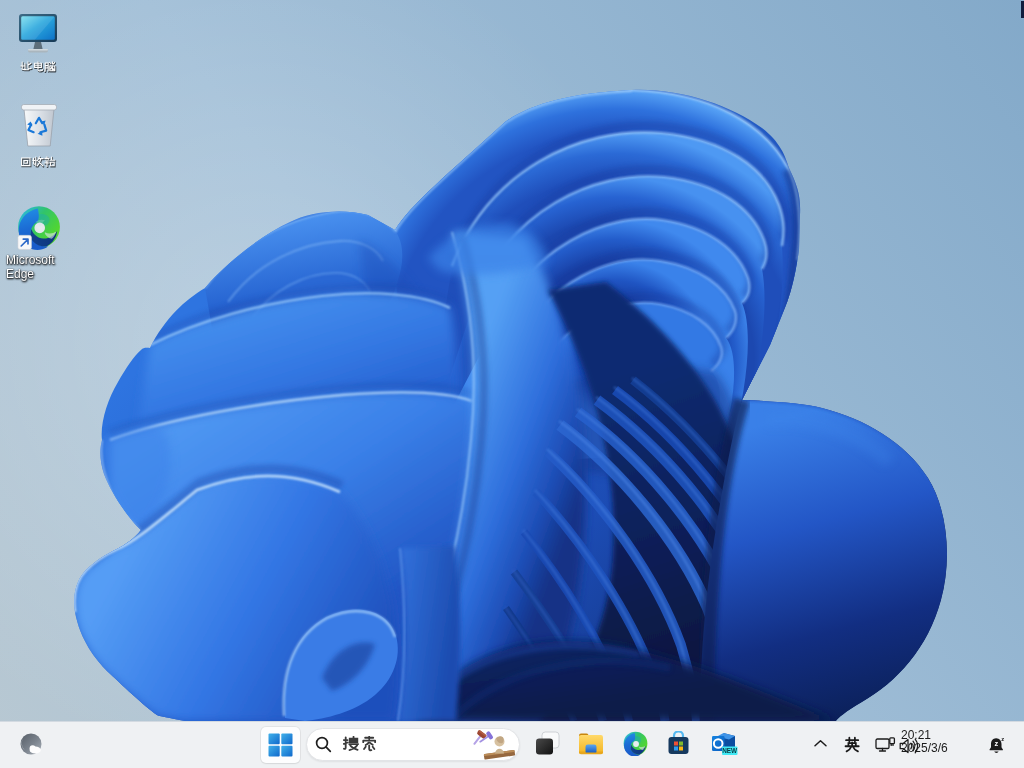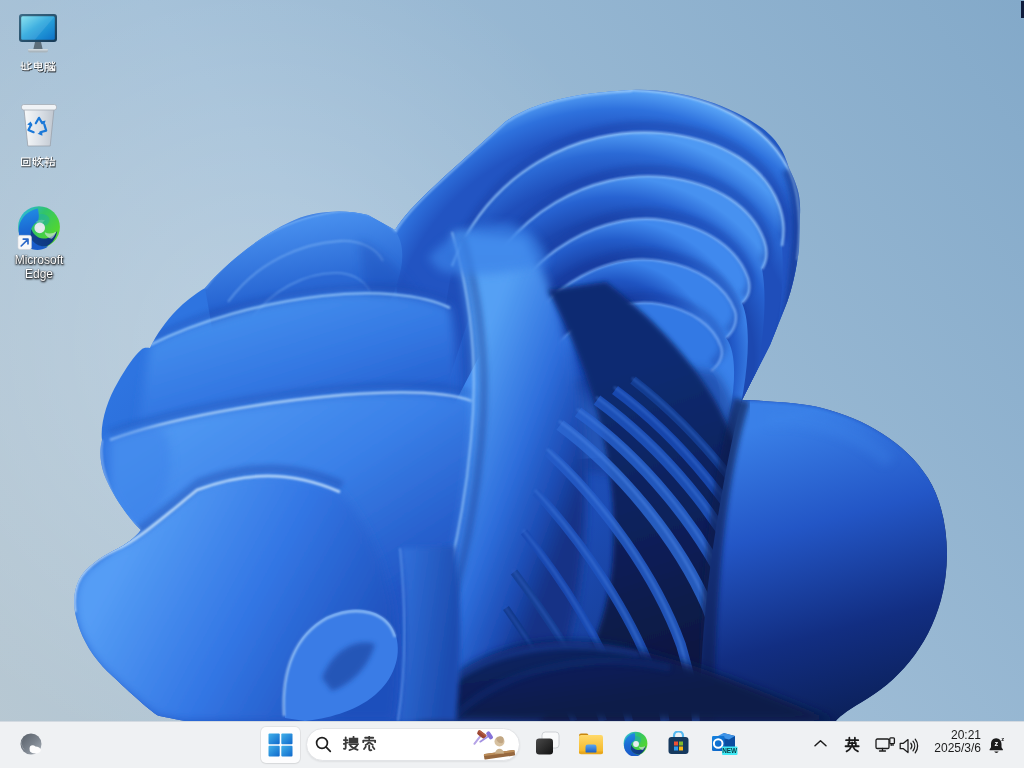--- a/index.html
+++ b/index.html
@@ -1,23 +1,23 @@
 <!DOCTYPE html>
 <html><head><meta charset="utf-8">
 <style>
 html,body{margin:0;padding:0;width:1024px;height:768px;overflow:hidden;background:#9cbcd6}
 body{font-family:"Liberation Sans",sans-serif;position:relative}
 #wall{position:absolute;left:0;top:0}
-.lbl{position:absolute;color:#fff;font-size:12px;text-align:center;line-height:14px;
+.lbl{position:absolute;color:#fff;font-size:12px;line-height:14px;
  text-shadow:0 1px 2px rgba(0,0,0,.9),0 0 1px rgba(0,0,0,.7),1px 1px 2px rgba(0,0,0,.75)}
 .abs{position:absolute}
 #taskbar{position:absolute;left:0;top:721px;width:1024px;height:47px;background:#eff1f3;border-top:1px solid rgba(200,208,216,.7)}
 #startbtn{position:absolute;left:261px;top:727px;width:39px;height:36px;border-radius:5px;background:#fdfdfe;box-shadow:0 0 0 1px rgba(0,0,0,.05),0 1px 2px rgba(0,0,0,.06)}
 #searchbox{position:absolute;left:306px;top:728px;width:214px;height:33px;border-radius:17px;background:#fff;border:1px solid #e2e4e7;box-sizing:border-box;box-shadow:0 1px 2px rgba(0,0,0,.07)}
-#clock{position:absolute;right:43px;top:729px;width:80px;text-align:right;font-size:12px;line-height:13px;color:#1b1b1b}
+#clock{position:absolute;right:43px;top:729px;width:80px;font-size:12px;line-height:13px;color:#1b1b1b}
 </style></head>
 <body>
 <svg id="wall" width="1024" height="768" viewBox="0 0 1024 768" xmlns="http://www.w3.org/2000/svg">
 <defs>
 <linearGradient id="gBG" x1="0" y1="768" x2="1024" y2="0" gradientUnits="userSpaceOnUse">
  <stop offset="0" stop-color="#b8c8d2"></stop>
         <stop offset=".45" stop-color="#a3c0d8"></stop>
         <stop offset="1" stop-color="#83a9c9"></stop>
 </linearGradient>
 <radialGradient id="gGlow" cx="250" cy="350" r="420" gradientUnits="userSpaceOnUse">

